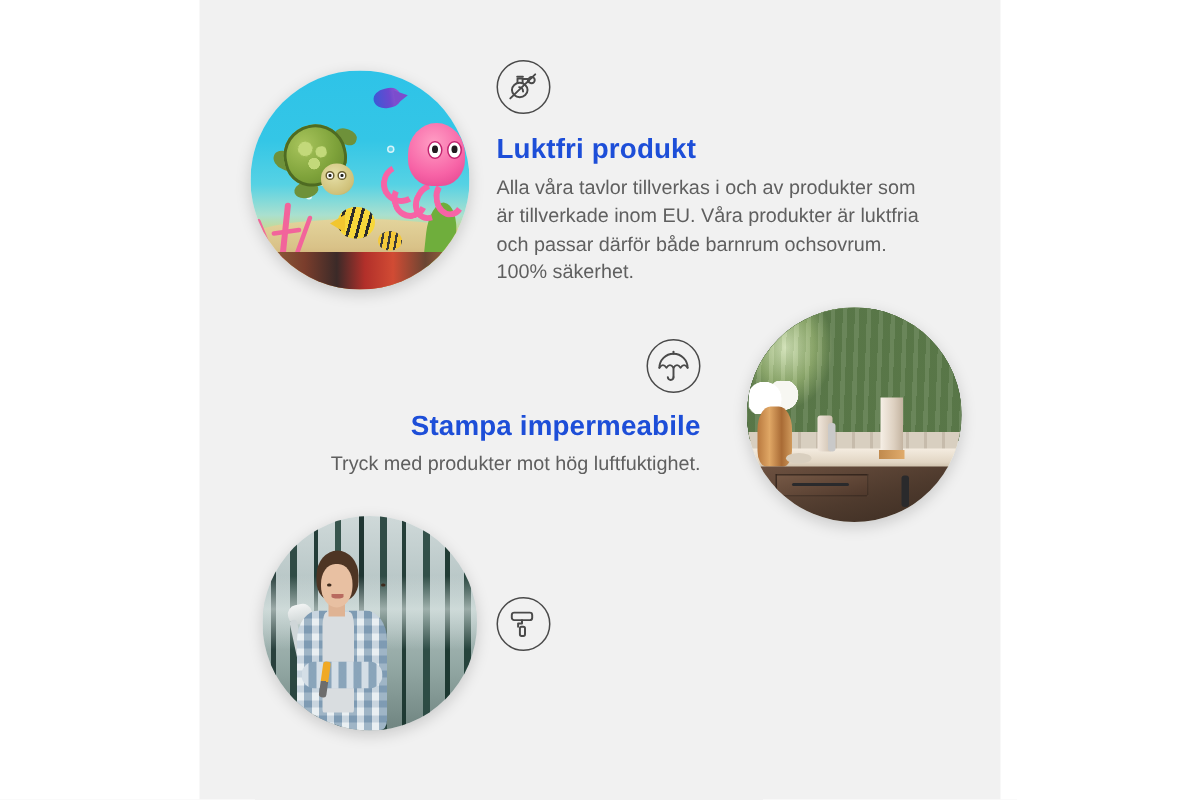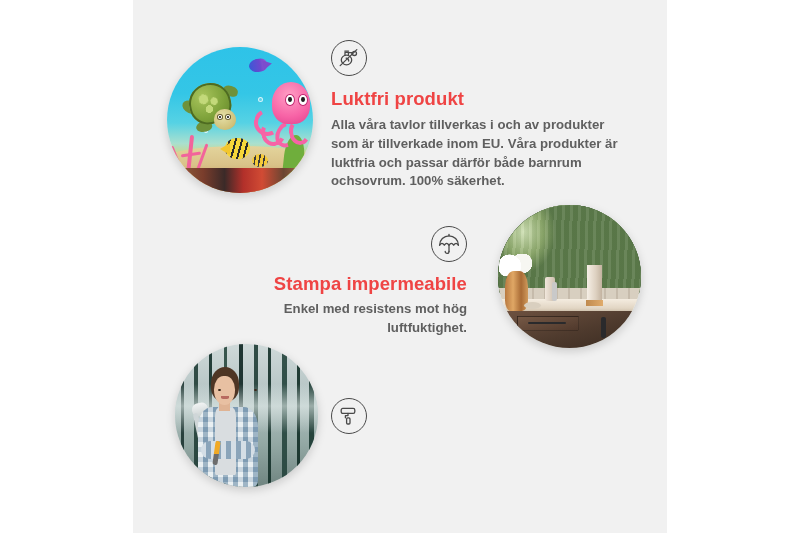--- a/index.html
+++ b/index.html
@@ -337,29 +337,28 @@
     width: 36px; height: 36px;
     border: 1.6px solid #4a4a4a;
     border-radius: 50%;
     display: flex; align-items: center; justify-content: center;
   }
   .icon-circle svg { display:block; }
 
   .feature h3 {
     font-size: 18.5px;
     font-weight: bold;
-    color: #ef4444;
+    color: #1d4ed8;
     letter-spacing: .1px;
     line-height: 1.25;
   }
   .feature p {
     font-size: 13.2px;
     color: #5f5f5f;
     line-height: 1.42;
-    font-weight: bold;
   }
 
   
   #feature-scent { left: 331px; top: 40px; width: 290px; }
   #feature-scent h3 { margin-top: 11px; }
   #feature-scent p  { margin-top: 6px; }
 
   
   #feature-waterproof { left: 215px; top: 226px; width: 252px; text-align: right; }
   #feature-waterproof .icon-circle { margin-left: auto; }
@@ -477,21 +476,21 @@
     <div class="icon-circle">
       <svg width="24" height="24" viewBox="0 0 24 24" fill="none" stroke="#4a4a4a" stroke-width="1.3" stroke-linecap="round" stroke-linejoin="round">
         <path d="M2.6 13.2 A9.4 9.4 0 0 1 21.4 13.2"></path>
         <path d="M2.6 13.2 c1.6 -2.4 3.1 -2.4 4.7 0 c1.6 -2.4 3.1 -2.4 4.7 0 c1.6 -2.4 3.1 -2.4 4.7 0 c1.6 -2.4 3.1 -2.4 4.7 0"></path>
         <line x1="12" y1="13.2" x2="12" y2="19.4"></line>
         <path d="M12 19.4 a1.9 1.9 0 0 1 -3.8 0"></path>
         <line x1="12" y1="2.4" x2="12" y2="3.9"></line>
       </svg>
     </div>
     <h3>Stampa impermeabile</h3>
-    <p>Enkel med resistens mot hög luftfuktighet.</p>
+    <p>Tryck med produkter mot hög luftfuktighet.</p>
   </div>
 
   <div class="feature" id="feature-mounting">
     <div class="icon-circle">
       <svg width="24" height="24" viewBox="0 0 24 24" fill="none" stroke="#4a4a4a" stroke-width="1.3" stroke-linecap="round" stroke-linejoin="round">
         <rect x="4.2" y="4.4" width="13.6" height="5" rx="1.6"></rect>
         <path d="M11 9.4 v2.2 h-2.6 v2.2"></path>
         <rect x="9.6" y="13.8" width="3.4" height="6.2" rx="1.1"></rect>
       </svg>
     </div>

